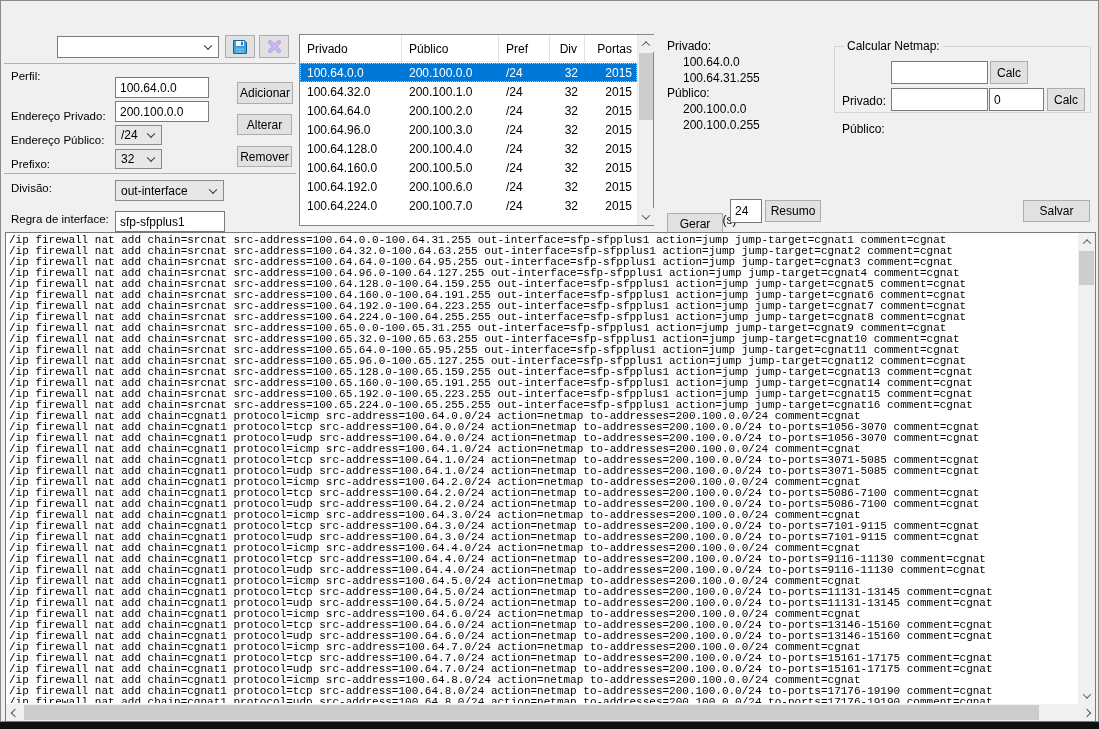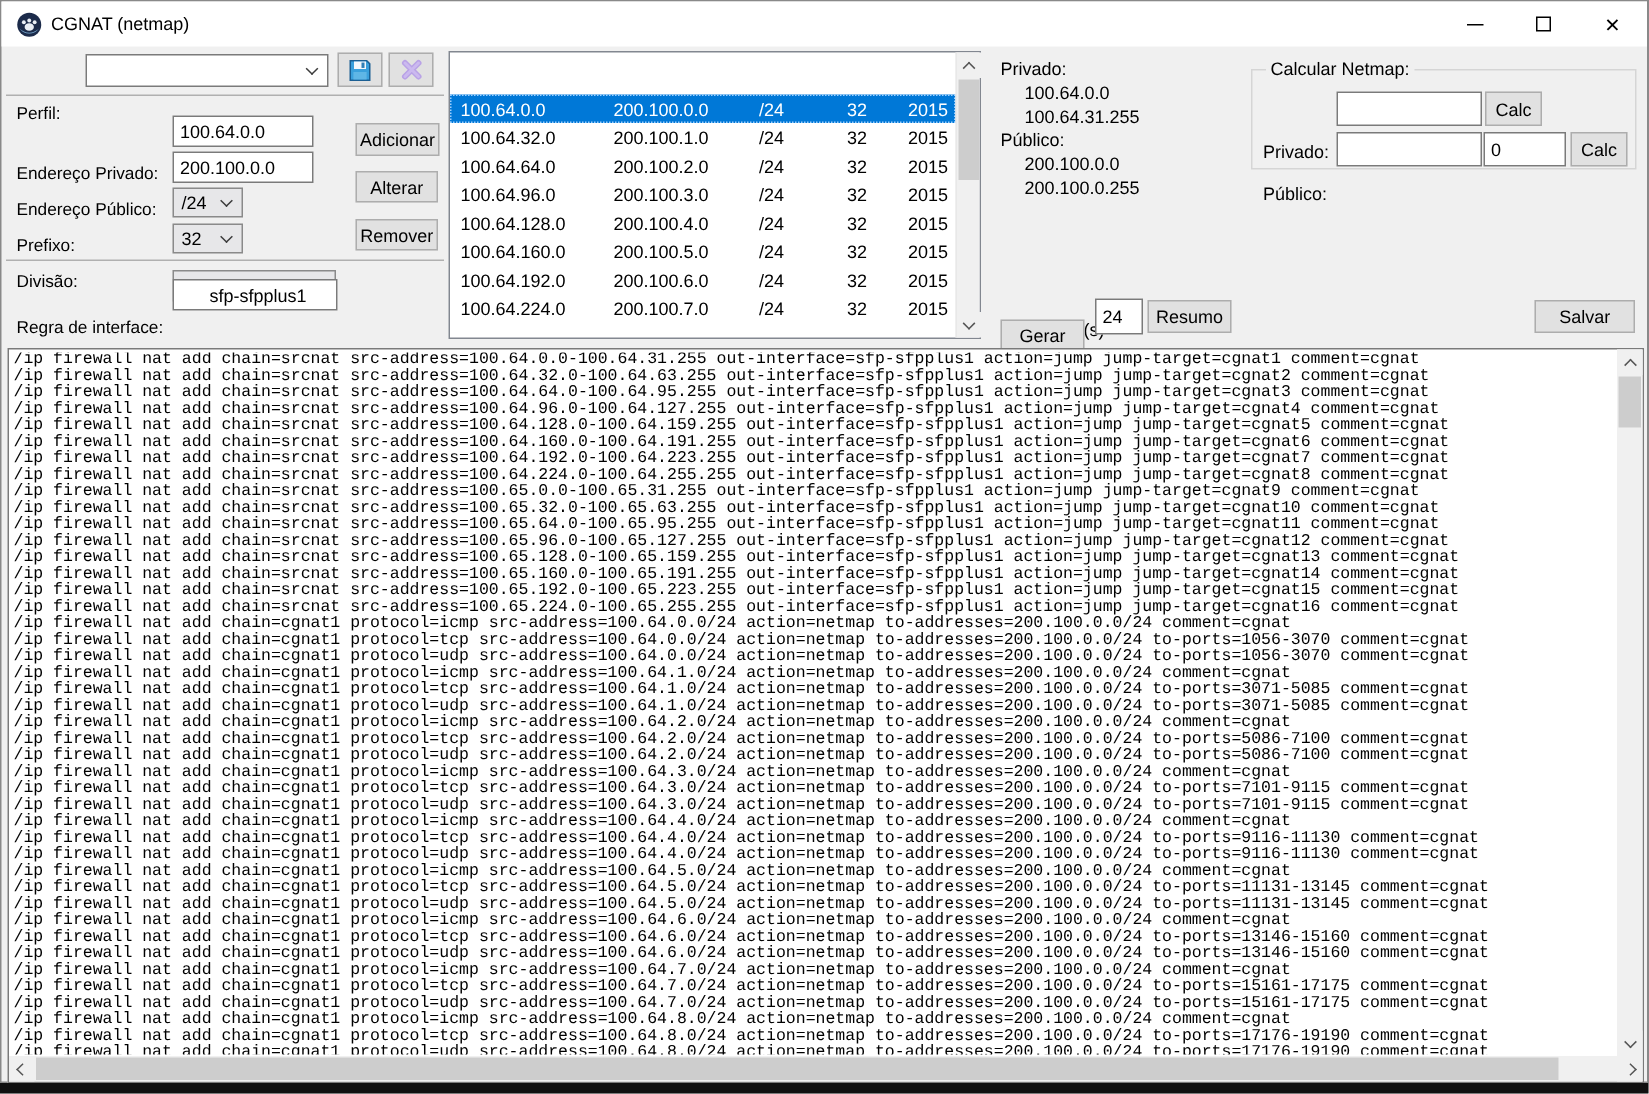--- a/index.html
+++ b/index.html
@@ -65,40 +65,20 @@
                   white-space:pre; color:#000; }
   .info-lines { position:absolute; font-size:12px; line-height:15.8px; color:#000; white-space:nowrap; }
   .info-lines .indent { padding-left:16px; }
 </style>
 </head>
 <body>
 
 <div class="screen">
   <div class="window">
 
-    <div class="titlebar">
-      <svg class="app-icon" viewBox="0 0 17 17">
-        <circle cx="8.5" cy="8.5" r="8" fill="#1c2b4a"></circle>
-        <path d="M2 11 a8 8 0 0 0 13 0 a9 9 0 0 1 -13 0 Z" fill="#7fb2d9"></path>
-        <ellipse cx="8.5" cy="10" rx="3.1" ry="2.5" fill="#e9eef5"></ellipse>
-        <circle cx="4.9" cy="6.8" r="1.3" fill="#e9eef5"></circle>
-        <circle cx="8.5" cy="5.7" r="1.3" fill="#e9eef5"></circle>
-        <circle cx="12.1" cy="6.8" r="1.3" fill="#e9eef5"></circle>
-      </svg>
-      <span class="title-text">CGNAT (netmap)</span>
-      <div class="winbtn min">
-          <span class="min-glyph"></span>
-        </div>
-      <div class="winbtn max">
-          <span class="max-glyph"></span>
-        </div>
-      <div class="winbtn close">
-          <span class="close-glyph">✕</span>
-        </div>
-    </div>
 
     <span class="lbl" style="left:10px; top:41px;">Perfil:</span>
     <div class="select white" style="left:56px; top:35px; width:162px; height:22px;">
       <span></span>
       <span class="chev-down"></span>
     </div>
     <div class="btn" style="left:224px; top:34px; width:30px; height:23px;">
       <svg width="16" height="16" viewBox="0 0 16 16">
         <path d="M1.5 1.5 h11 l2 2 v11 h-13 Z" fill="#3aa0dc" stroke="#1b5f93" stroke-width="1"></path>
         <rect x="4" y="2" width="8" height="5" fill="#f4f8fb"></rect>
@@ -139,29 +119,36 @@
 
     <div class="sep" style="left:3px; top:172px; width:292px;"></div>
 
     <span class="lbl" style="left:10px; top:184px;">Regra de interface:</span>
     <div class="select" style="left:114px; top:179px; width:109px; height:21px;">
       <span>out-interface</span>
       <span class="chev-down"></span>
     </div>
 
     <span class="lbl" style="left:21px; top:209px;">Interface:</span>
-    <div class="input" style="left:114px; top:185px; width:110px; height:21px;justify-content:center;">
+    <div class="input" style="left:114px; top:210px; width:110px; height:21px;">
       <span>sfp-sfpplus1</span>
     </div>
 
     <div class="btn" style="left:236px; top:81px; width:56px; height:22px;">Adicionar</div>
     <div class="btn" style="left:236px; top:113px; width:55px; height:21px;">Alterar</div>
     <div class="btn" style="left:236px; top:145px; width:55px; height:21px;">Remover</div>
 
     <div class="table">
+      <div class="thead">
+        <div class="th" style="left:0; width:102px;">Privado</div>
+        <div class="th" style="left:102px; width:97px;">Público</div>
+        <div class="th" style="left:199px; width:51px;">Pref</div>
+        <div class="th right" style="left:250px; width:35px;">Div</div>
+        <div class="th right" style="left:285px; width:54px; border-right:none;">Portas</div>
+      </div>
       <div class="tbody">
           <div class="tr selected" style="top: 0px;">
             <div class="td" style="left: 0px; width: 102px;">100.64.0.0</div>
             <div class="td" style="left: 102px; width: 97px;">200.100.0.0</div>
             <div class="td" style="left: 199px; width: 51px;">/24</div>
             <div class="td right" style="left: 250px; width: 35px;">32</div>
             <div class="td right" style="left: 285px; width: 54px;">2015</div>
           </div>
           <div class="tr" style="top: 19px;">
             <div class="td" style="left: 0px; width: 102px;">100.64.32.0</div>

